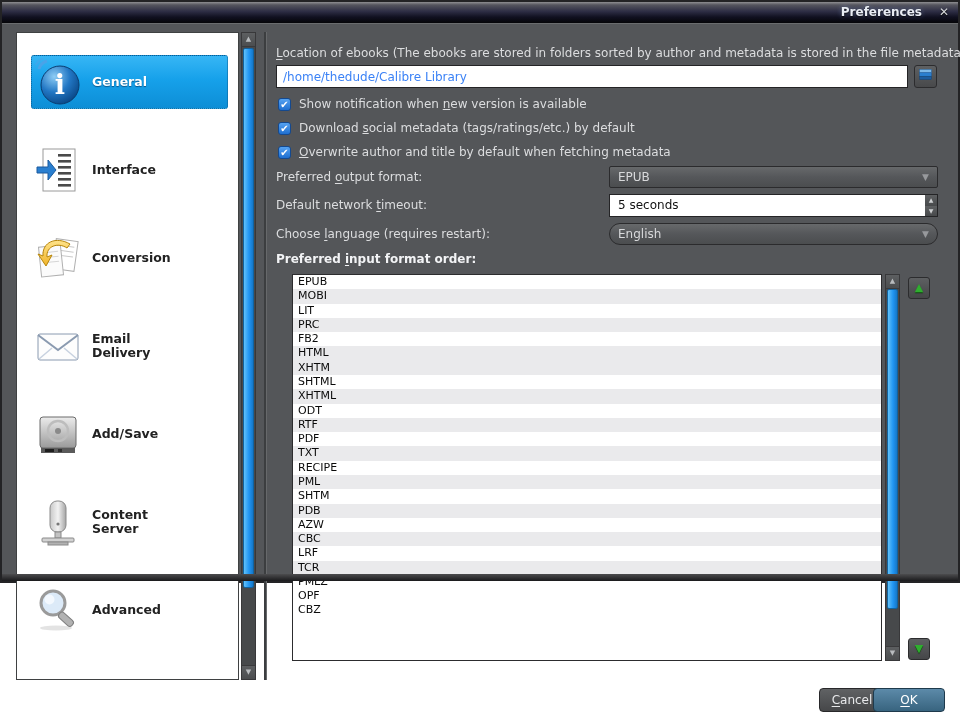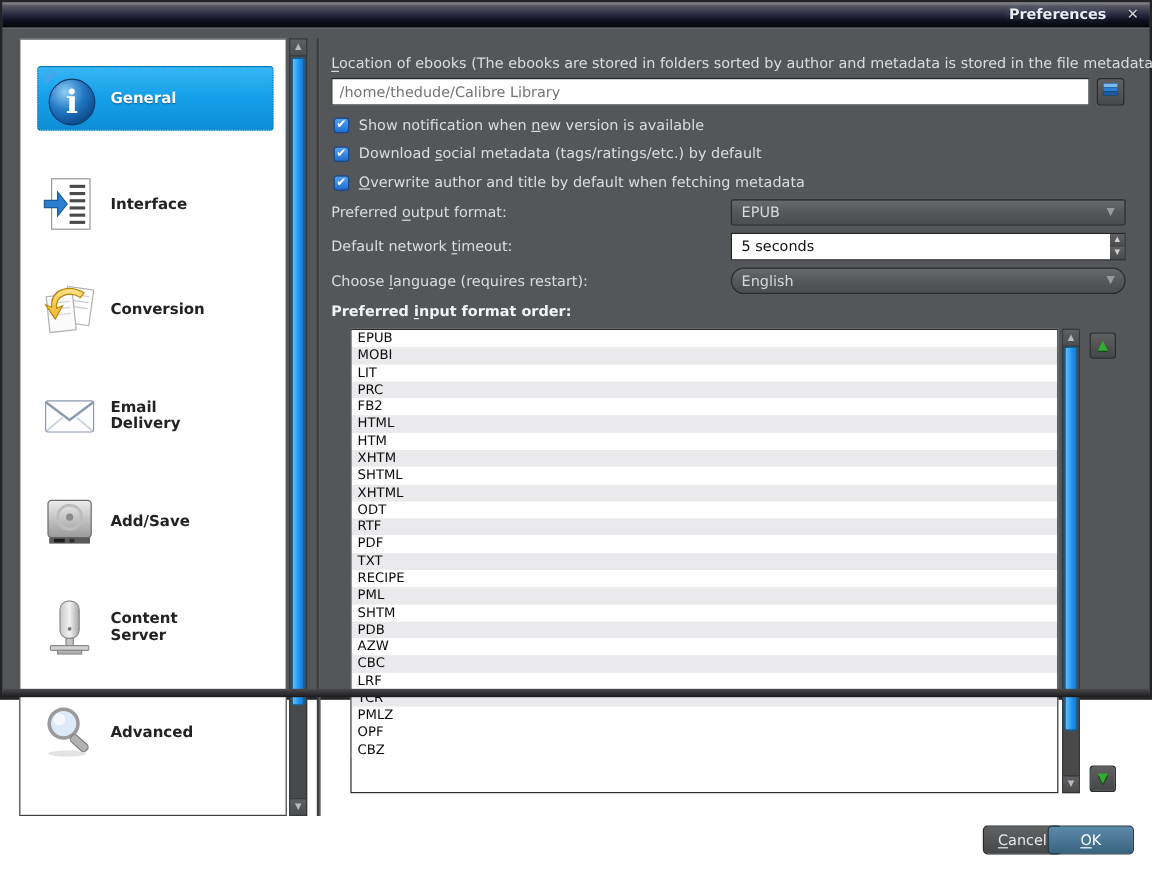--- a/index.html
+++ b/index.html
@@ -41,21 +41,21 @@
     background:linear-gradient(to right,#62c1f8 0%,#2196f3 55%,#1577c9 100%);
     border:1px solid #11639f;box-sizing:border-box;}
   
   .groove{position:absolute;left:262px;top:30px;width:2px;height:648px;
     background:#3c3e40;border-right:1px solid #67696b;}
   
   .lbl{position:absolute;font-size:12px;color:#dcdddf;white-space:nowrap;}
   .lbl u{text-underline-offset:2px;}
   .lbl-bold{font-weight:bold;color:#f2f3f5;}
   .text-input{position:absolute;left:274px;top:63px;width:632px;height:23px;
-    box-sizing:border-box;border:1px solid #242426;background:#ffffff;color:#737373;
+    box-sizing:border-box;border:1px solid #242426;background:#ffffff;color:#3b82f6;
     font-size:12px;padding:0 6px;font-family:"DejaVu Sans","Liberation Sans",sans-serif;}
   .icon-btn{position:absolute;left:912px;top:63px;width:23px;height:23px;
     background:linear-gradient(#5e6062,#48494b);border:1px solid #2c2c2e;
     border-radius:3px;box-sizing:border-box;display:flex;align-items:center;justify-content:center;}
   .chk-row{position:absolute;left:276px;height:16px;display:flex;align-items:center;}
   .chk-box{width:13px;height:13px;border-radius:3px;flex:none;
     background:linear-gradient(#55a2f2,#1f6fd0);border:1px solid #14498f;
     box-sizing:border-box;color:#fff;font-size:10px;line-height:11px;text-align:center;}
   .chk-label{margin-left:8px;font-size:12px;color:#dcdddf;white-space:nowrap;}
   .combo{position:absolute;left:607px;width:329px;height:22px;box-sizing:border-box;
@@ -302,21 +302,20 @@
 
   <span class="lbl lbl-bold" style="left:274px;top:250px;">Preferred <u>i</u>nput format order:</span>
 
   <div class="format-list" id="format-list">
       <div class="fmt-row">EPUB</div>
       <div class="fmt-row alt">MOBI</div>
       <div class="fmt-row">LIT</div>
       <div class="fmt-row alt">PRC</div>
       <div class="fmt-row">FB2</div>
       <div class="fmt-row alt">HTML</div>
-      <div class="fmt-row">HTM</div>
       <div class="fmt-row alt">XHTM</div>
       <div class="fmt-row">SHTML</div>
       <div class="fmt-row alt">XHTML</div>
       <div class="fmt-row">ODT</div>
       <div class="fmt-row alt">RTF</div>
       <div class="fmt-row">PDF</div>
       <div class="fmt-row alt">TXT</div>
       <div class="fmt-row">RECIPE</div>
       <div class="fmt-row alt">PML</div>
       <div class="fmt-row">SHTM</div>

